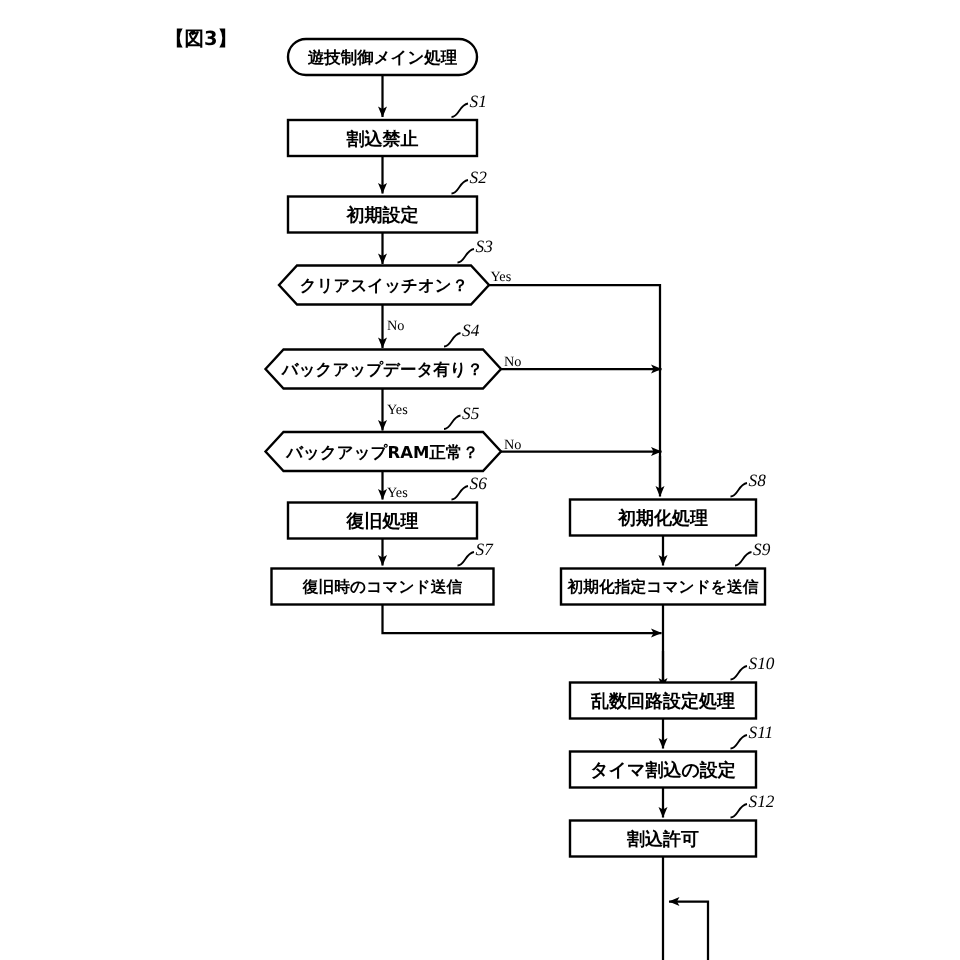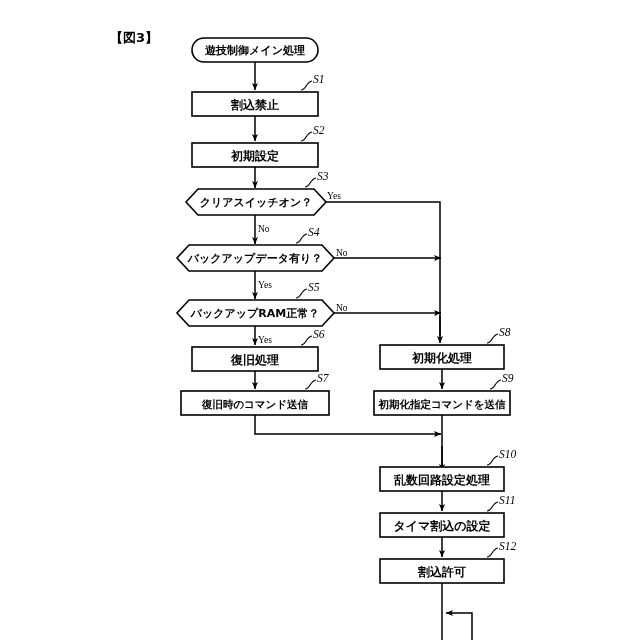--- a/index.html
+++ b/index.html
@@ -10,21 +10,21 @@
   body {
     width: 640px;
     height: 640px;
     font-family: "Liberation Sans", "DejaVu Sans", sans-serif;
     position: relative;
     overflow: hidden;
   }
   #figure-root {
     position: absolute;
     left: 0;
-    top: 16px;
+    top: 4px;
     width: 640px;
     height: 456px;
   }
   svg.flow {
     display: block;
     width: 640px;
     height: 640px;
     shape-rendering: geometricPrecision;
   }
   .node-shape {

